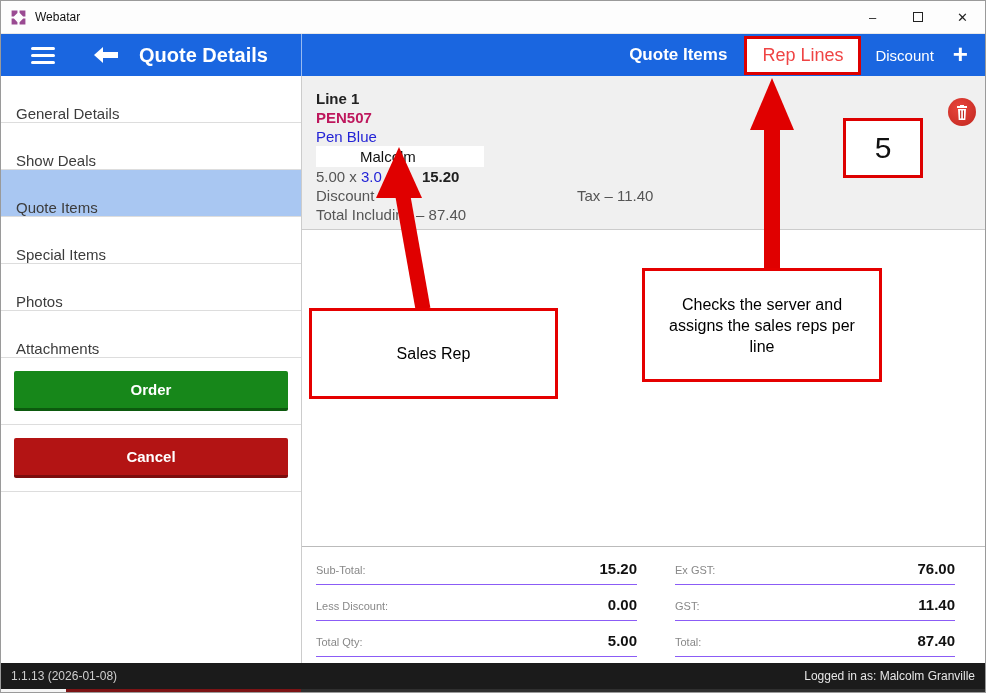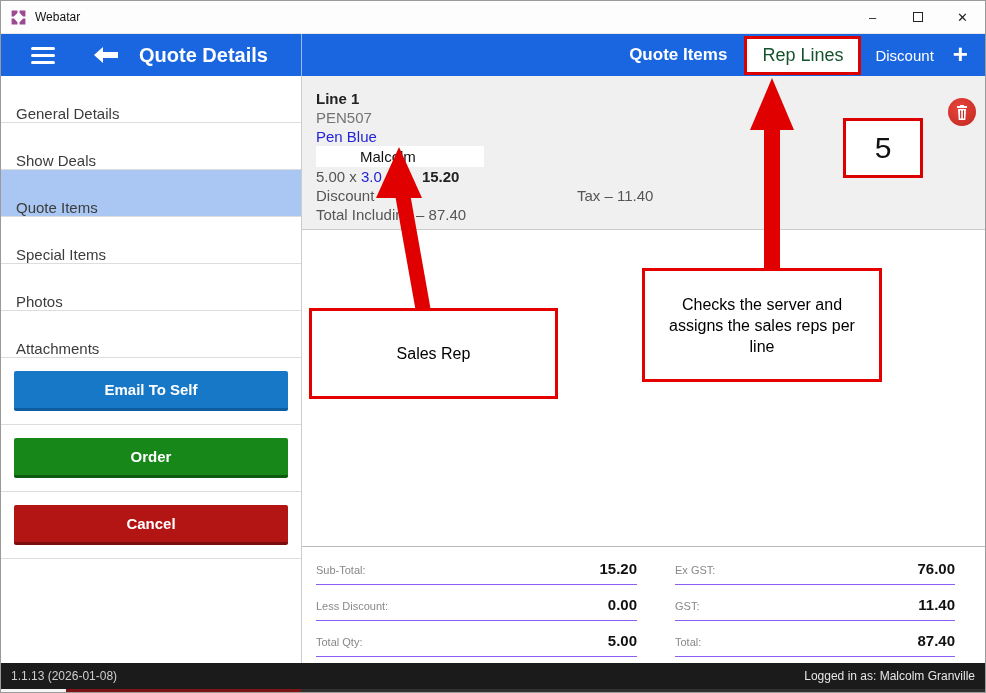--- a/index.html
+++ b/index.html
@@ -28,21 +28,21 @@
     width:301px; display:flex; align-items:center;
     border-right:1px solid rgba(255,255,255,.55); padding:0 0 0 30px;
   }
   .hamburger { width:24px; height:17px; display:flex; flex-direction:column; justify-content:space-between; }
   .hamburger span { display:block; height:3px; background:#fff; border-radius:2px; }
   .back-arrow { margin:0 0 0 38px; display:flex; align-items:center; }
   .header-title { color:#fff; font-weight:bold; font-size:20px; margin-left:20px; }
   .header-right { flex:1; display:flex; align-items:center; justify-content:flex-end; }
   .tab-quote-items { color:#fff; font-weight:bold; font-size:17px; margin-right:17px; }
   .tab-rep-lines {
-    background:#fff; color:#14532d; font-size:18px; padding:6px 15px;
+    background:#fff; color:#ef4444; font-size:18px; padding:6px 15px;
     border:3px solid #dd0000; margin-right:6px;
   }
   .tab-discount { color:#fff; font-size:15px; margin:0 14px 0 8px; }
   .add-btn { color:#fff; font-size:26px; font-weight:bold; line-height:26px; margin:0 17px 2px 5px; }
   
   .body { display:flex; height:587px; }
   .sidebar { width:301px; border-right:1px solid #ccc; background:#fff; display:flex; flex-direction:column; }
   .nav-item {
     height:47px; display:flex; align-items:flex-end; padding-left:15px;
     font-size:15px; color:#3c3c3c; border-bottom:1px solid #ddd; background:#fff;
@@ -55,21 +55,21 @@
   }
   .btn-email { background:#1878c8; border-bottom:3px solid #0d5da0; }
   .btn-order { background:#17871a; border-bottom:3px solid #0c5a0e; }
   .btn-cancel { background:#b31414; border-bottom:3px solid #7c0d0d; }
   .sidebar-spacer { flex:1; }
   
   .content { flex:1; position:relative; background:#fff; display:flex; flex-direction:column; }
   .item-card { height:154px; background:#f0f0f0; border-bottom:1px solid #ccc; position:relative; padding:13px 0 0 14px; }
   .row { height:19px; font-size:15px; color:#555; display:flex; align-items:center; position:relative; white-space:pre; }
   .row.bold-line { color:#222; font-weight:bold; }
-  .row.code-line { color:#737373; }
+  .row.code-line { color:#be185d;font-weight:bold; }
   .link { color:#2323d6; }
   .rep-field { background:#fff; width:168px; height:21px; display:flex; align-items:center; color:#111;padding-left:44px; }
   .price-gap { display:inline-block; width:40px; }
   .line-total { color:#222; font-weight:bold; }
   .tax-span { position:absolute; left:261px; }
   .qty-box {
     position:absolute; left:541px; top:42px; width:80px; height:60px;
     background:#fff; border:3px solid #dd0000; display:flex; align-items:center; justify-content:center;
     font-size:30px; color:#111;
   }
@@ -168,23 +168,20 @@
         </div>
       <div class="nav-item">
           <span>Special Items</span>
         </div>
       <div class="nav-item">
           <span>Photos</span>
         </div>
       <div class="nav-item">
           <span>Attachments</span>
         </div>
-      <div class="action-cell">
-        <div class="action-btn btn-email">Email To Self</div>
-      </div>
       <div class="action-cell">
         <div class="action-btn btn-order">Order</div>
       </div>
       <div class="action-cell">
         <div class="action-btn btn-cancel">Cancel</div>
       </div>
       <div class="sidebar-spacer"></div>
     </div>
 
     <div class="content">

